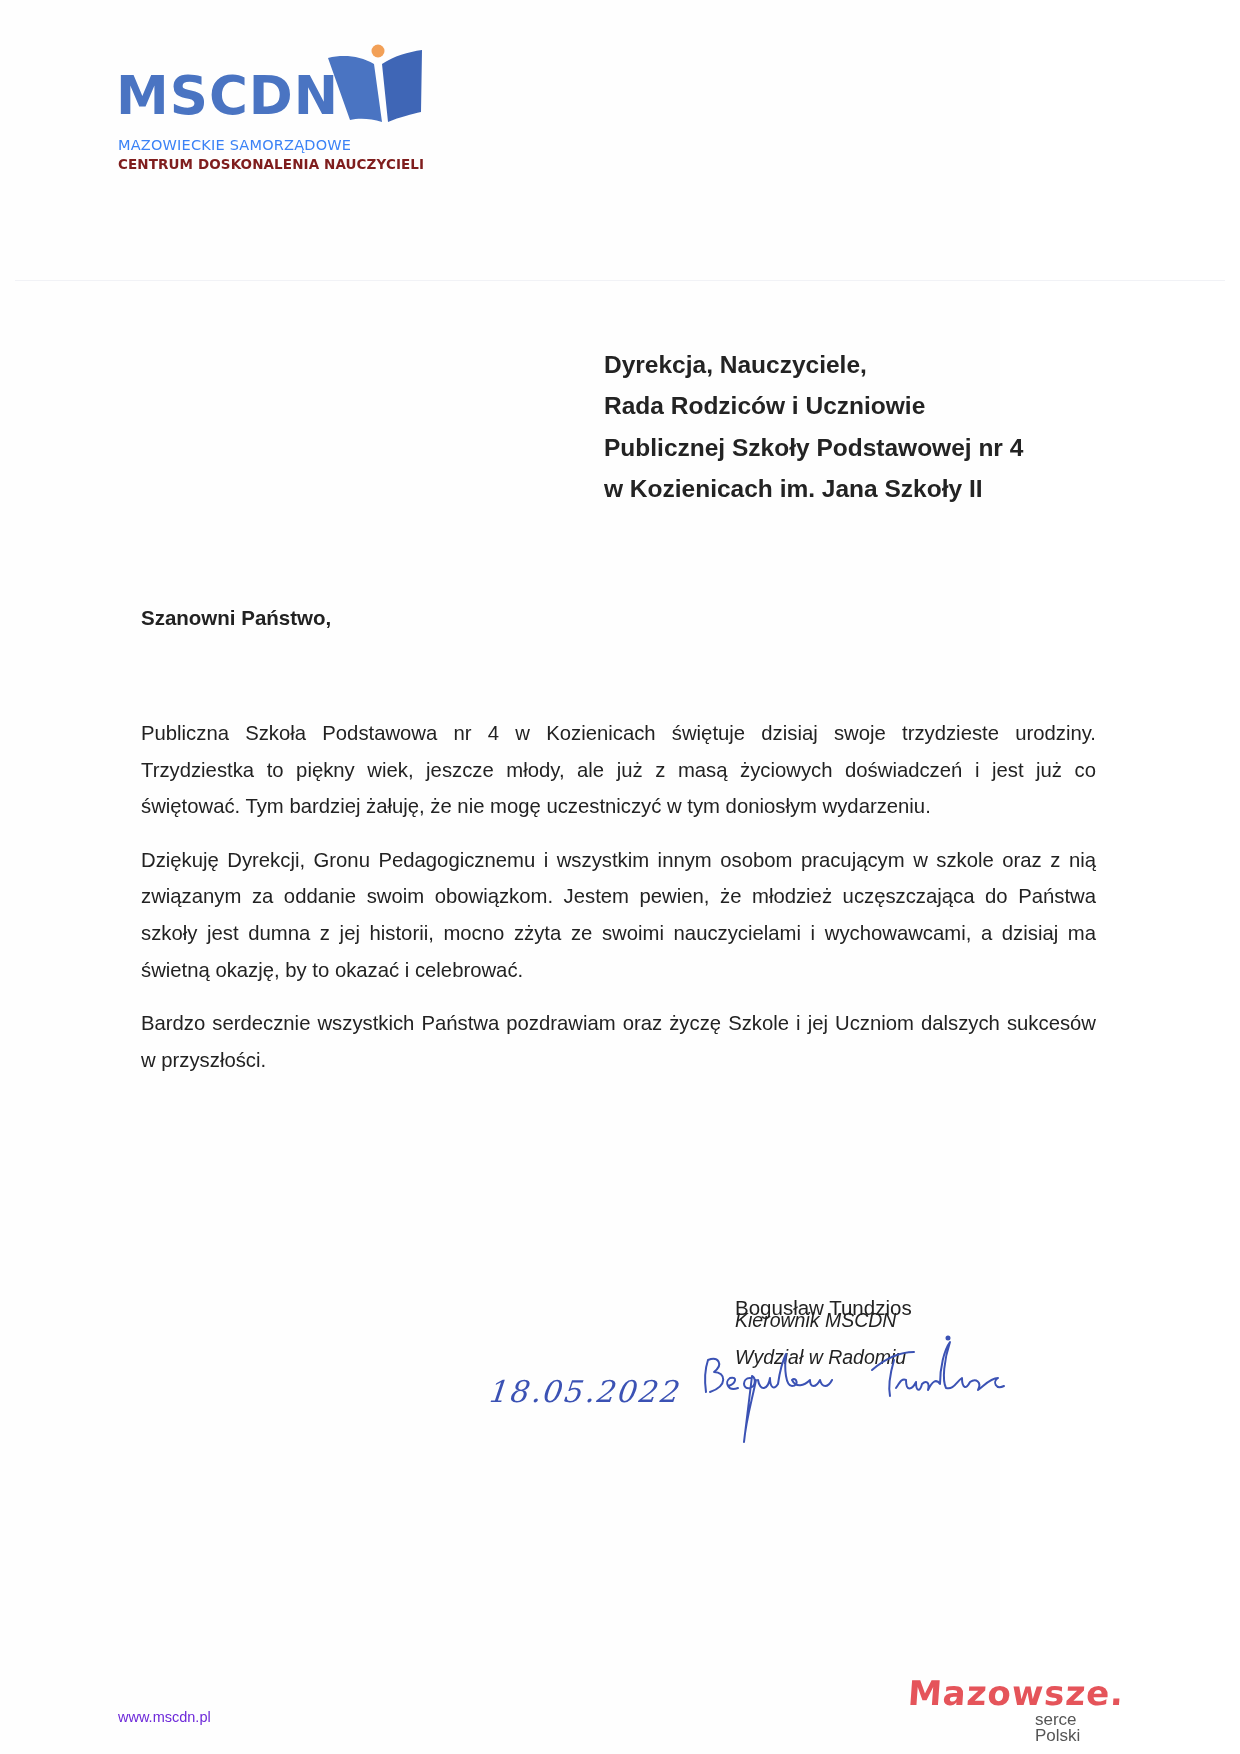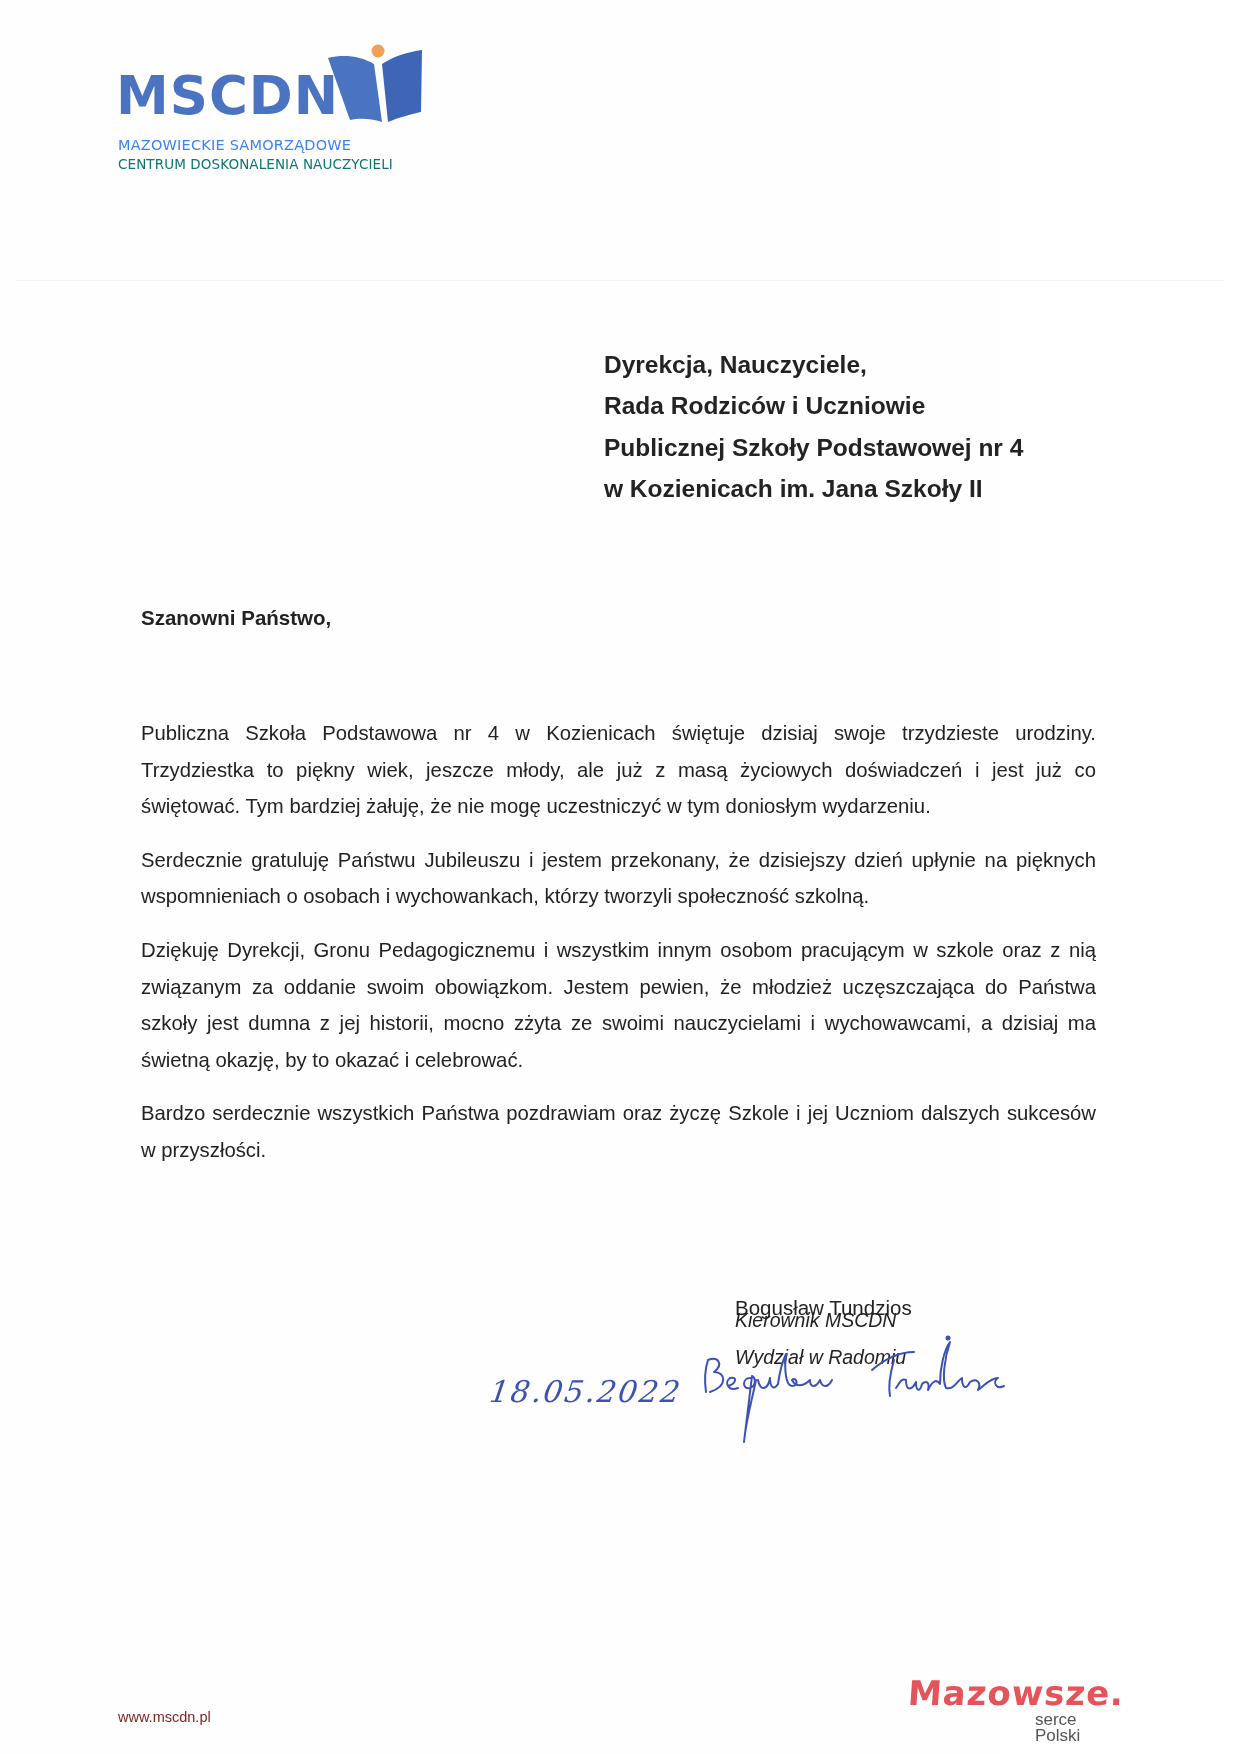--- a/index.html
+++ b/index.html
@@ -7,42 +7,42 @@
       font-family: "Liberation Sans", "DejaVu Sans", sans-serif; color: #222; }
     .page { position: absolute; left: 0; top: 0; width: 1000px; height: 1754px; background: #fefefe; }
     .fold { position: absolute; left: 15px; top: 280px; width: 1210px; height: 1px; background: #f1f2f6; }
 
     
     .logo-word { position: absolute; left: 116px; top: 66px; font-size: 53px; font-weight: bold;
       color: #4a74c2; letter-spacing: 1px; line-height: 60px; font-family: "DejaVu Sans", sans-serif; }
     .logo-book { position: absolute; left: 326px; top: 42px; width: 98px; height: 82px; }
     .logo-sub1 { position: absolute; left: 118px; top: 137px; font-size: 14.5px; color: #3b82f6;
       letter-spacing: 0.2px; line-height: 17px; font-family: "DejaVu Sans", sans-serif; }
-    .logo-sub2 { position: absolute; left: 118px; top: 156px; font-size: 13.5px; font-weight: normal; color: #0f766e;
+    .logo-sub2 { position: absolute; left: 118px; top: 156px; font-size: 13.5px; font-weight: bold; color: #7f1d1d;
       letter-spacing: 0.1px; line-height: 17px; font-family: "DejaVu Sans", sans-serif; }
 
     
     .recipient { position: absolute; left: 604px; top: 344px; }
     .recipient div { font-size: 24.5px; font-weight: bold; color: #232323; line-height: 41.3px; white-space: nowrap; }
 
     .salutation { position: absolute; left: 141px; top: 605px; font-size: 20.5px; line-height: 26px; color: #222; font-weight: bold; }
 
     .body-text { position: absolute; left: 141px; top: 698px; width: 955px; margin-top: 17px; }
     .body-text p { margin: 0 0 17px 0; font-size: 20.3px; line-height: 36.6px; text-align: justify; color: #222; }
 
     
     .sig-name { position: absolute; left: 735px; top: 1267px; font-size: 20.5px; line-height: 26px; color: #222; margin-top: 28px; }
     .sig-title { position: absolute; left: 735px; top: 1307px; font-size: 19.5px; font-style: italic; line-height: 26px; color: #222; }
     .sig-dept { position: absolute; left: 735px; top: 1344px; font-size: 19.5px; font-style: italic; line-height: 26px; color: #222; }
     .handwritten-date { position: absolute; left: 490px; top: 1374px; font-size: 30px; color: #3b52b4;
       font-family: "DejaVu Serif", serif; font-style: italic; letter-spacing: 2px; transform: skewX(-8deg); }
     .signature { position: absolute; left: 700px; top: 1330px; width: 320px; height: 120px; }
 
     
-    .footer-url { position: absolute; left: 118px; top: 1708px; font-size: 14.5px; color: #7f1d1d; line-height: 18px; }
+    .footer-url { position: absolute; left: 118px; top: 1708px; font-size: 14.5px; color: #6d28d9; line-height: 18px; }
     .mazowsze { position: absolute; left: 908px; top: 1674px; font-size: 34px; font-weight: bold; color: #e5545a;
       line-height: 38px; letter-spacing: 1px; font-family: "DejaVu Sans", sans-serif; transform: skewX(-4deg); }
     .serce { position: absolute; left: 1035px; top: 1712px; font-size: 17px; color: #555; line-height: 16px; }
   </style>
 </head>
 <body>
 
 <div class="page">
   <div class="fold"></div>
 
@@ -59,21 +59,20 @@
     <div>Dyrekcja, Nauczyciele,</div>
     <div>Rada Rodziców i Uczniowie</div>
     <div>Publicznej Szkoły Podstawowej nr 4</div>
     <div>w Kozienicach im. Jana Szkoły II</div>
   </div>
 
   <div class="salutation">Szanowni Państwo,</div>
 
   <div class="body-text">
     <p>Publiczna Szkoła Podstawowa nr 4 w Kozienicach świętuje dzisiaj swoje trzydzieste urodziny. Trzydziestka to piękny wiek, jeszcze młody, ale już z masą życiowych doświadczeń i jest już co świętować. Tym bardziej żałuję, że nie mogę uczestniczyć w tym doniosłym wydarzeniu.</p>
-    <p>Serdecznie gratuluję Państwu Jubileuszu i jestem przekonany, że dzisiejszy dzień upłynie na pięknych wspomnieniach o osobach i wychowankach, którzy tworzyli społeczność szkolną.</p>
     <p>Dziękuję Dyrekcji, Gronu Pedagogicznemu i wszystkim innym osobom pracującym w szkole oraz z nią związanym za oddanie swoim obowiązkom. Jestem pewien, że młodzież uczęszczająca do Państwa szkoły jest dumna z jej historii, mocno zżyta ze swoimi nauczycielami i wychowawcami, a dzisiaj ma świetną okazję, by to okazać i celebrować.</p>
     <p>Bardzo serdecznie wszystkich Państwa pozdrawiam oraz życzę Szkole i jej Uczniom dalszych sukcesów w przyszłości.</p>
   </div>
 
   <div class="sig-name">Bogusław Tundzios</div>
   <div class="sig-title">Kierownik MSCDN</div>
   <div class="sig-dept">Wydział w Radomiu</div>
   <div class="handwritten-date">18.05.2022</div>
   <svg class="signature" viewBox="0 0 320 120">
     <g fill="none" stroke="#3b52b4" stroke-width="2" stroke-linecap="round" stroke-linejoin="round">

